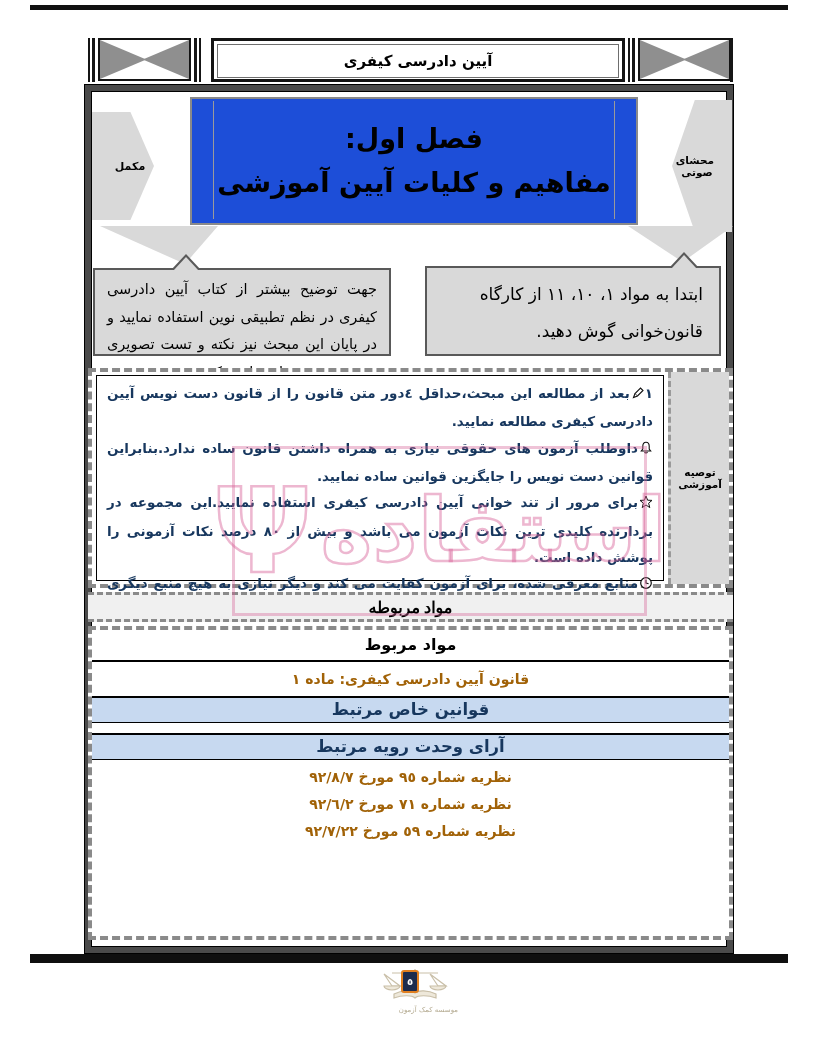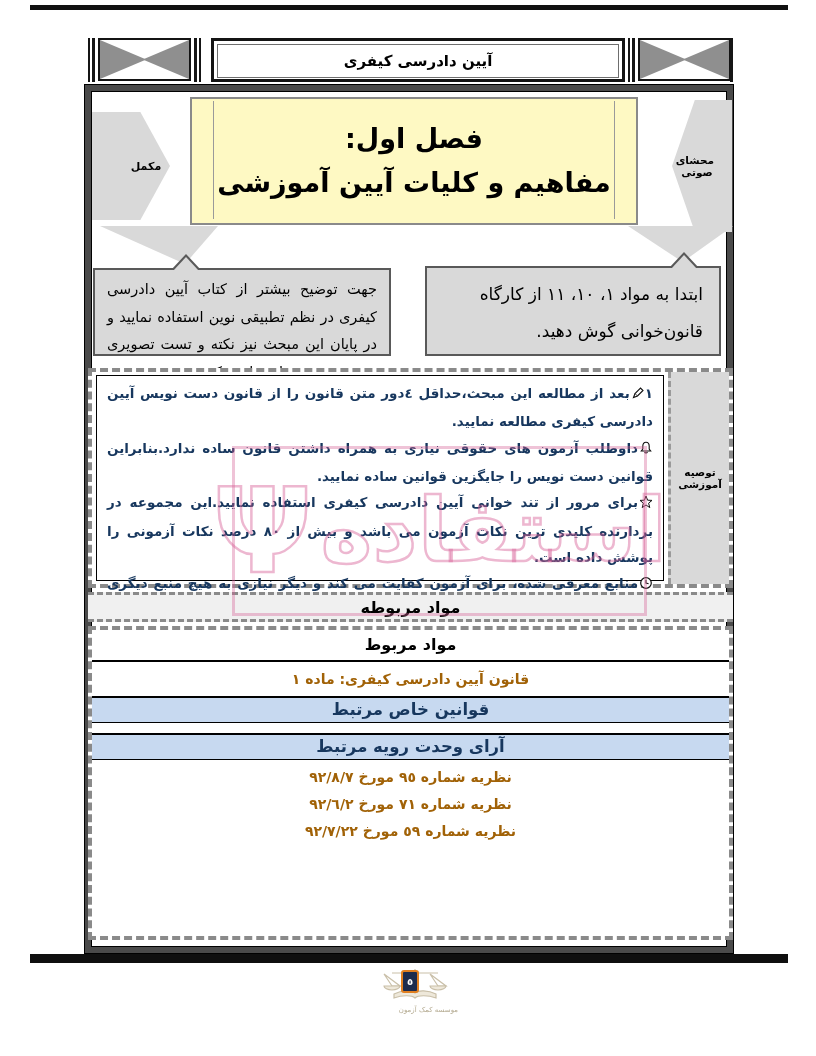--- a/index.html
+++ b/index.html
@@ -21,29 +21,29 @@
   .title-box{left:211px;top:38px;width:414px;height:44px;border:3px solid #141414;
              background:#fff;box-sizing:border-box;padding:3px;}
   .title-box-inner{border:1px solid #6e6e6e;height:100%;display:flex;align-items:center;
              justify-content:center;font-weight:bold;font-size:15px;color:#000;}
 
   
   .frame{left:85px;top:85px;width:648px;height:868px;border:6px solid #4a4a4a;
          box-sizing:border-box;background:#fff;box-shadow:0 0 0 1px #000, inset 0 0 0 1px #000;}
 
   
-  .banner-rect{left:190px;top:97px;width:448px;height:128px;background:#fef9c3;
+  .banner-rect{left:190px;top:97px;width:448px;height:128px;background:#1d4ed8;
                border:2px solid #8a8a8a;box-sizing:border-box;display:flex;flex-direction:column;
                align-items:center;justify-content:center;gap:14px;}
   .banner-line{font-weight:bold;font-size:27px;color:#000;direction:rtl;line-height:1.1;}
   .banner-vline{top:101px;width:1px;height:118px;background:#9a9a9a;}
   .ribbon{background:#d9d9d9;display:flex;align-items:center;justify-content:center;
           font-weight:bold;color:#000;direction:rtl;text-align:center;}
   .ribbon-left{left:92px;top:112px;width:62px;height:108px;font-size:11px;
-          clip-path:polygon(0 0,62% 0,100% 50%,62% 100%,0 100%);padding-left:16px;}
+          clip-path:polygon(0 0,62% 0,100% 50%,62% 100%,0 100%);padding-left:0;}
   .ribbon-left span{margin-right:-14px;}
   .ribbon-right{left:672px;top:100px;width:60px;height:132px;font-size:10.5px;
           clip-path:polygon(38% 0,100% 0,100% 100%,38% 100%,0 50%);}
   .ribbon-right span{margin-left:-10px;width:34px;}
   .tail{background:#d9d9d9;}
   .tail-left{left:100px;top:226px;width:118px;height:38px;clip-path:polygon(0 0,100% 0,72% 100%);}
   .tail-right{left:628px;top:226px;width:105px;height:36px;clip-path:polygon(0 0,100% 0,52% 100%);}
 
   
   .callout{background:#d9d9d9;border:2px solid #595959;box-sizing:border-box;direction:rtl;
@@ -68,21 +68,21 @@
   .advice-text{flex:1;border:1.5px solid #000;margin:3px 4px;padding:4px 10px;color:#17375e;
            font-weight:bold;font-size:13.5px;line-height:1.95;text-align:justify;
            text-align-last:right;direction:rtl;}
   .advice-text p{margin:0;}
   .adv-icon{display:inline-block;vertical-align:-2px;margin-left:1px;}
 
   
   .materials-band{left:88px;top:592px;width:645px;height:30px;border-top:3px dashed #8a8a8a;
            border-bottom:3px dashed #8a8a8a;box-sizing:border-box;background:#f0f0f0;
            display:flex;align-items:center;justify-content:center;font-size:16px;
-           font-weight:bold;color:#000;direction:rtl;}
+           font-weight:bold;color:#000;direction:rtl;font-family:Liberation Serif, serif;}
 
   
   .bottom-box{left:88px;top:626px;width:645px;height:314px;border:4px dashed #8a8a8a;
            box-sizing:border-box;background:#fff;direction:rtl;text-align:center;}
   .sub-header{font-size:16px;font-weight:bold;color:#000;padding:5px 0 6px;
            border-bottom:2px solid #000;}
   .law-line{font-size:14px;font-weight:bold;color:#a16207;line-height:27px;}
   .single-line{padding:4px 0 3px;}
   .blue-header{background:#c7d9f0;border-top:2.5px solid #000;border-bottom:1.5px solid #000;
            font-size:16.5px;font-weight:bold;color:#17375e;padding:2px 0 3px;}

